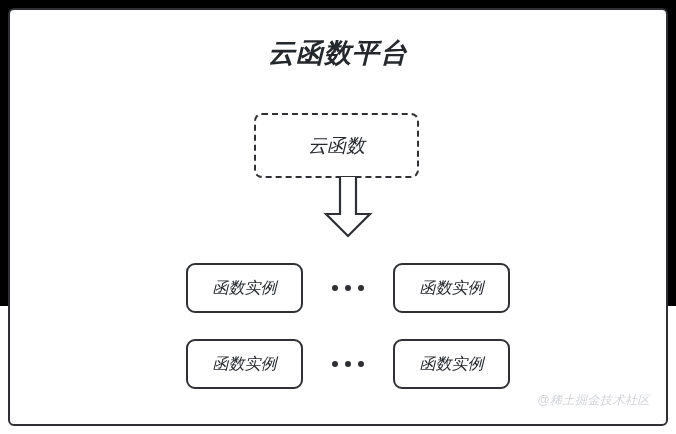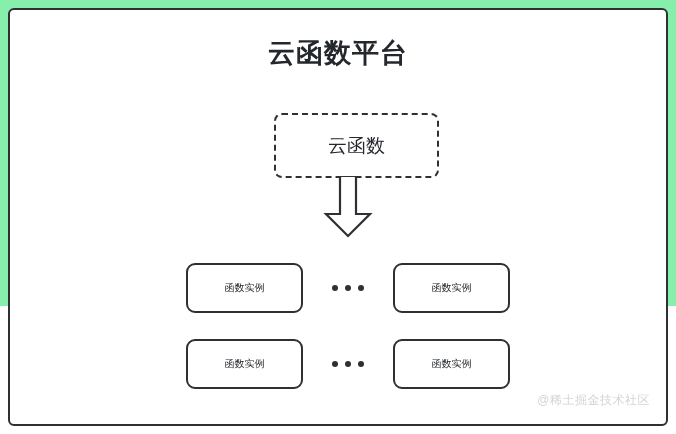--- a/index.html
+++ b/index.html
@@ -12,21 +12,22 @@
     height: 434px;
     font-family: "Liberation Sans", "DejaVu Sans", sans-serif;
     overflow: hidden;
   }
 
   
   #diagram-root {
     position: relative;
     width: 676px;
     height: 306px;
-    background: #86efac;
+    background: #000000;
+    font-style: italic;
   }
 
   .platform-frame {
     position: absolute;
     left: 8px;
     top: 8px;
     width: 660px;
     height: 418px;
     box-sizing: border-box;
     border: 2px solid #2e3033;
@@ -44,21 +45,21 @@
     font-size: 27px;
     font-weight: bold;
     color: #24272b;
     letter-spacing: 1px;
     line-height: 1;
   }
 
   
   .cloud-function-box {
     position: absolute;
-    left: 264px;
+    left: 244px;
     top: 103px;
     width: 165px;
     height: 65px;
     box-sizing: border-box;
     border: 2px dashed #2e3033;
     border-radius: 8px;
     background: #ffffff;
     display: flex;
     align-items: center;
     justify-content: center;
@@ -100,21 +101,21 @@
     width: 117px;
     height: 50px;
     border: 2.5px solid #2e3033;
     border-radius: 9px;
     background: #ffffff;
     display: flex;
     align-items: center;
     justify-content: center;
   }
   .instance-box .box-label {
-    font-size: 10px;
+    font-size: 16px;
     color: #24272b;
     line-height: 1;
   }
 
   
   .ellipsis {
     display: flex;
     align-items: center;
     gap: 7px;
     height: 50px;

